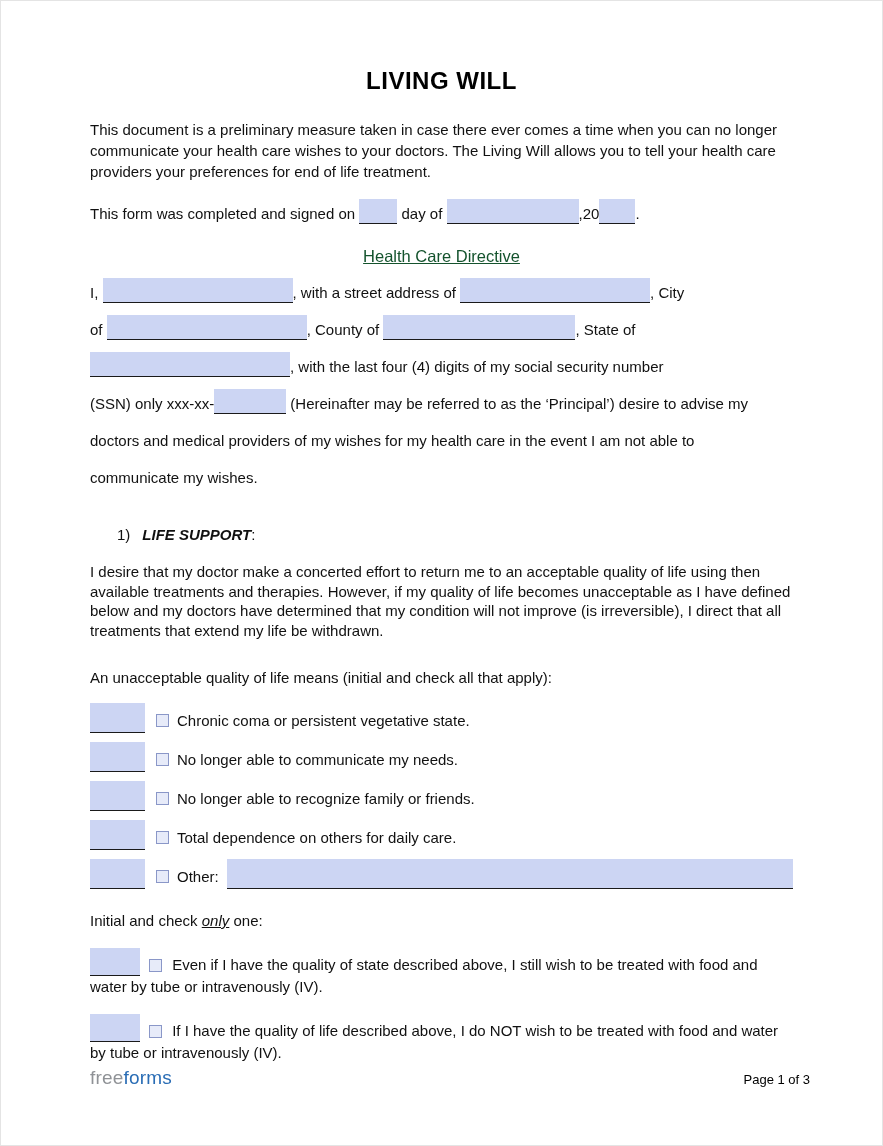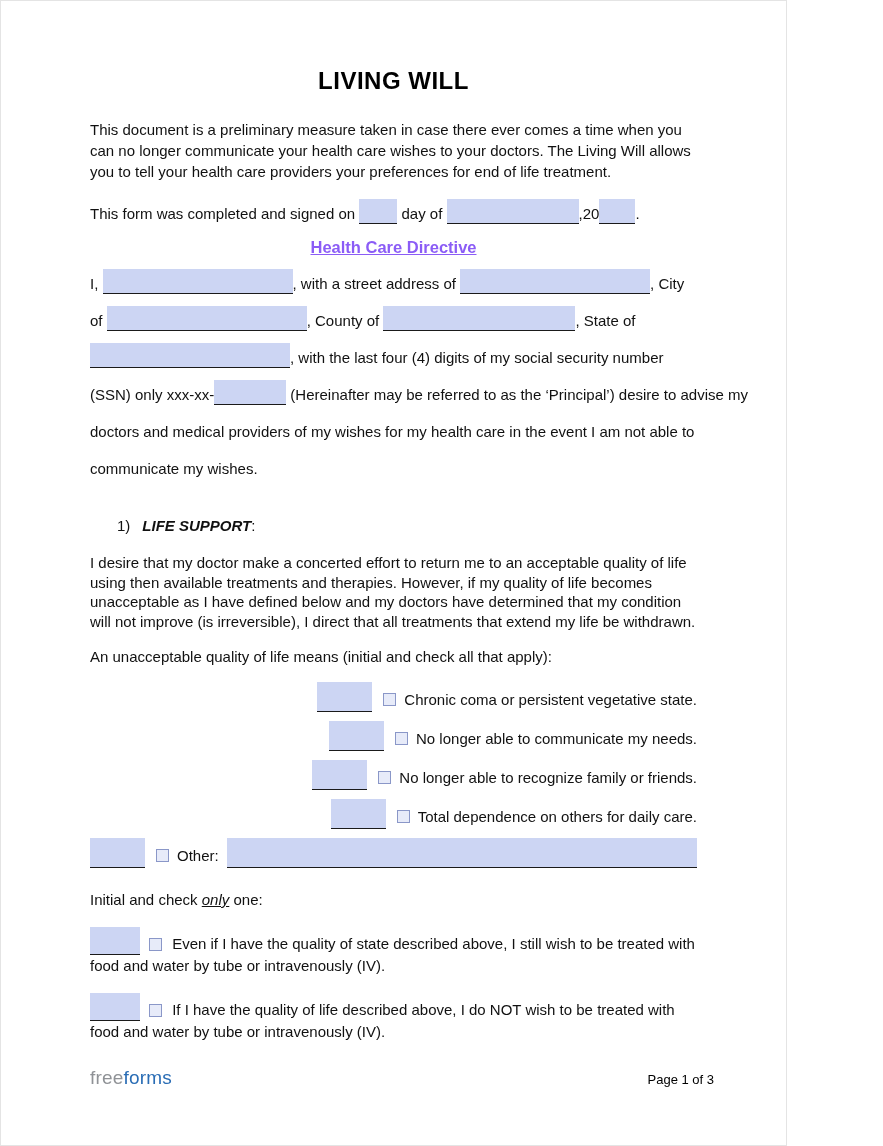--- a/index.html
+++ b/index.html
@@ -7,21 +7,21 @@
     --underline:#1a1a1a;
     --checkbox-border:#8a97c8;
     --checkbox-fill:#e7ebf9;
     --brand-gray:#8f9296;
     --brand-blue:#2a6db5;
   }
   *{box-sizing:border-box;}
   html,body{margin:0;padding:0;background:#ffffff;}
   .page{
     position:relative;
-    width:787px;height:1146px;
+    width:883px;height:1146px;
     background:#ffffff;
     font-family:"Liberation Sans", sans-serif;
     font-size:15px;color:#111;
     overflow:hidden;
     border:1px solid #e4e4e4;
   }
   .content{padding:66px 89px 0 89px;}
   .doc-title{
     text-align:center;font-weight:bold;font-size:24px;
     letter-spacing:0.5px;margin:0;color:#000;
@@ -30,31 +30,31 @@
   .signed-line{margin-top:17px;line-height:26px;white-space:nowrap;}
   .blank{
     display:inline-block;
     background:var(--field-highlight);
     border-bottom:1.8px solid var(--underline);
     height:25px;vertical-align:-5px;
   }
   .w38{width:38px;}  .w132{width:132px;} .w36{width:36px;}
   .w190{width:190px;} .w200{width:200px;} .w192{width:192px;} .w72{width:72px;}
   .section-heading{
-    text-align:center;font-weight:bold;font-size:16.5px;
-    text-decoration:underline;margin-top:11px;color:#8b5cf6;
+    text-align:center;font-weight:normal;font-size:16.5px;
+    text-decoration:underline;margin-top:20px;color:#14532d;
   }
   .directive{margin-top:8px;}
   .directive .dline{line-height:37px;height:37px;white-space:nowrap;}
   .ls-heading{margin-top:28px;line-height:21px;}
   .ls-num{display:inline-block;margin-left:27px;margin-right:12px;}
   .ls-title{font-style:italic;font-weight:bold;}
   .ls-para{margin:17px 0 0 0;line-height:19.5px;}
-  .apply-prompt{margin-top:16px;line-height:20px;}
-  .cond-row{display:flex;align-items:flex-end;height:39px;justify-content:flex-end;}
+  .apply-prompt{margin-top:28px;line-height:20px;}
+  .cond-row{display:flex;align-items:flex-end;height:39px;}
   .init-blank{
     display:inline-block;width:55px;height:30px;flex:0 0 auto;
     background:var(--field-highlight);
     border-bottom:1.8px solid var(--underline);
   }
   .cb{
     display:inline-block;width:13px;height:13px;flex:0 0 auto;
     background:var(--checkbox-fill);
     border:1.5px solid var(--checkbox-border);
     margin:0 8px 6px 11px;

